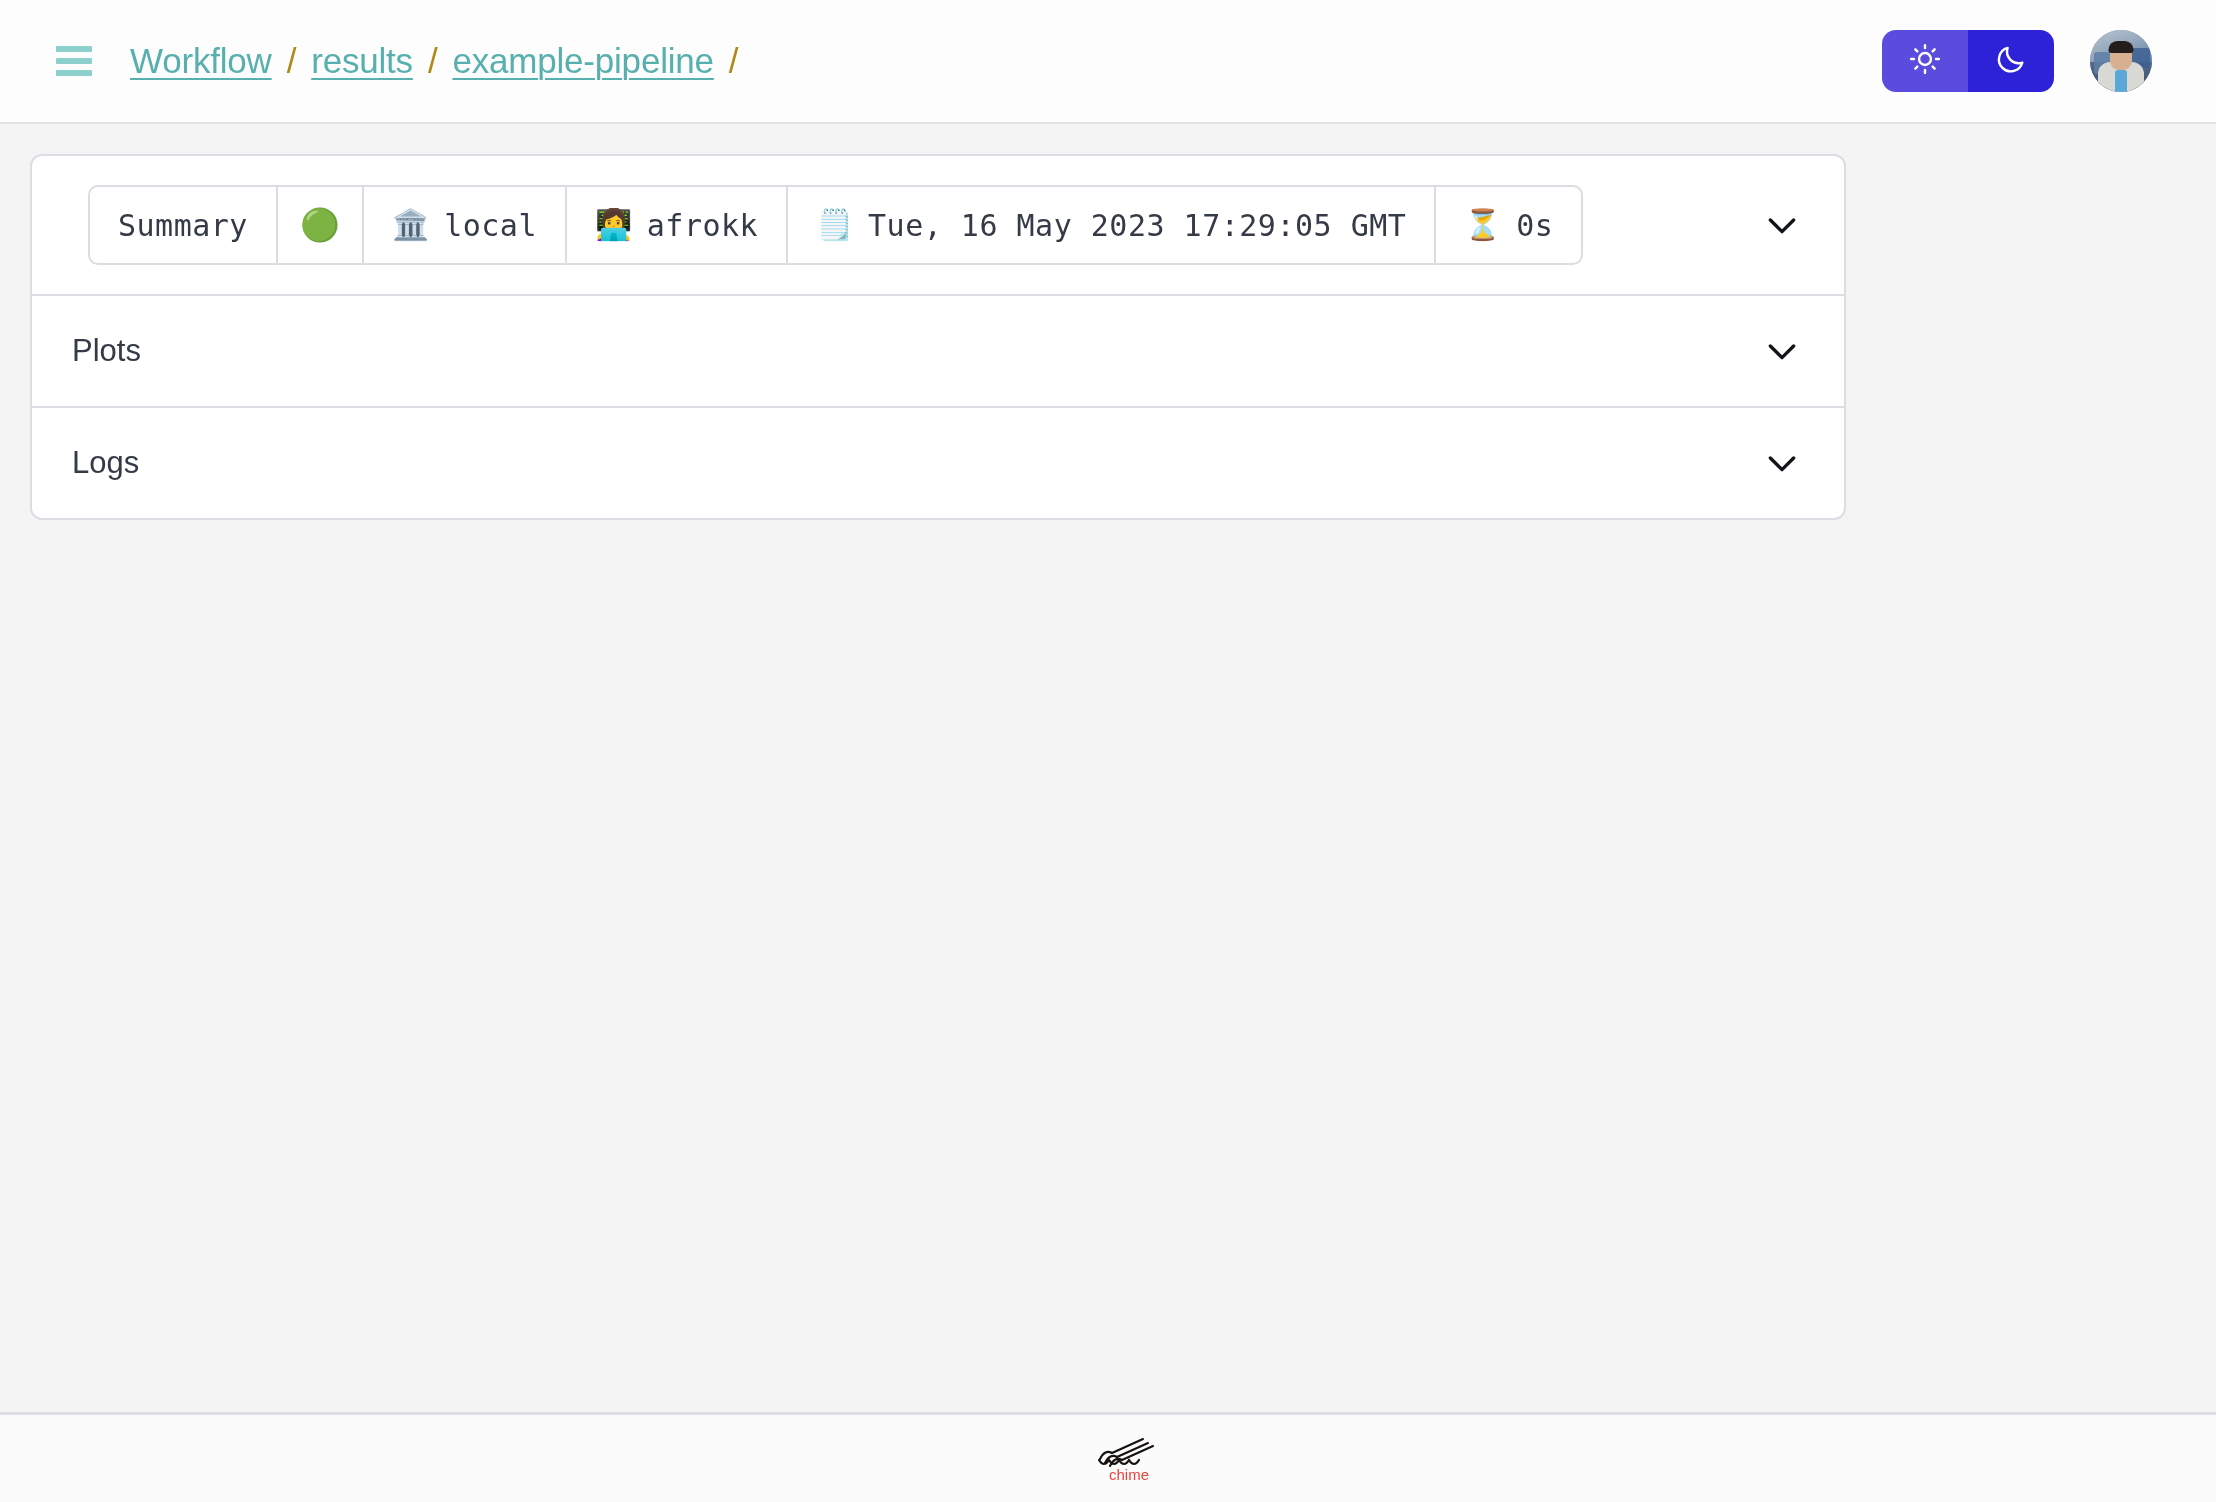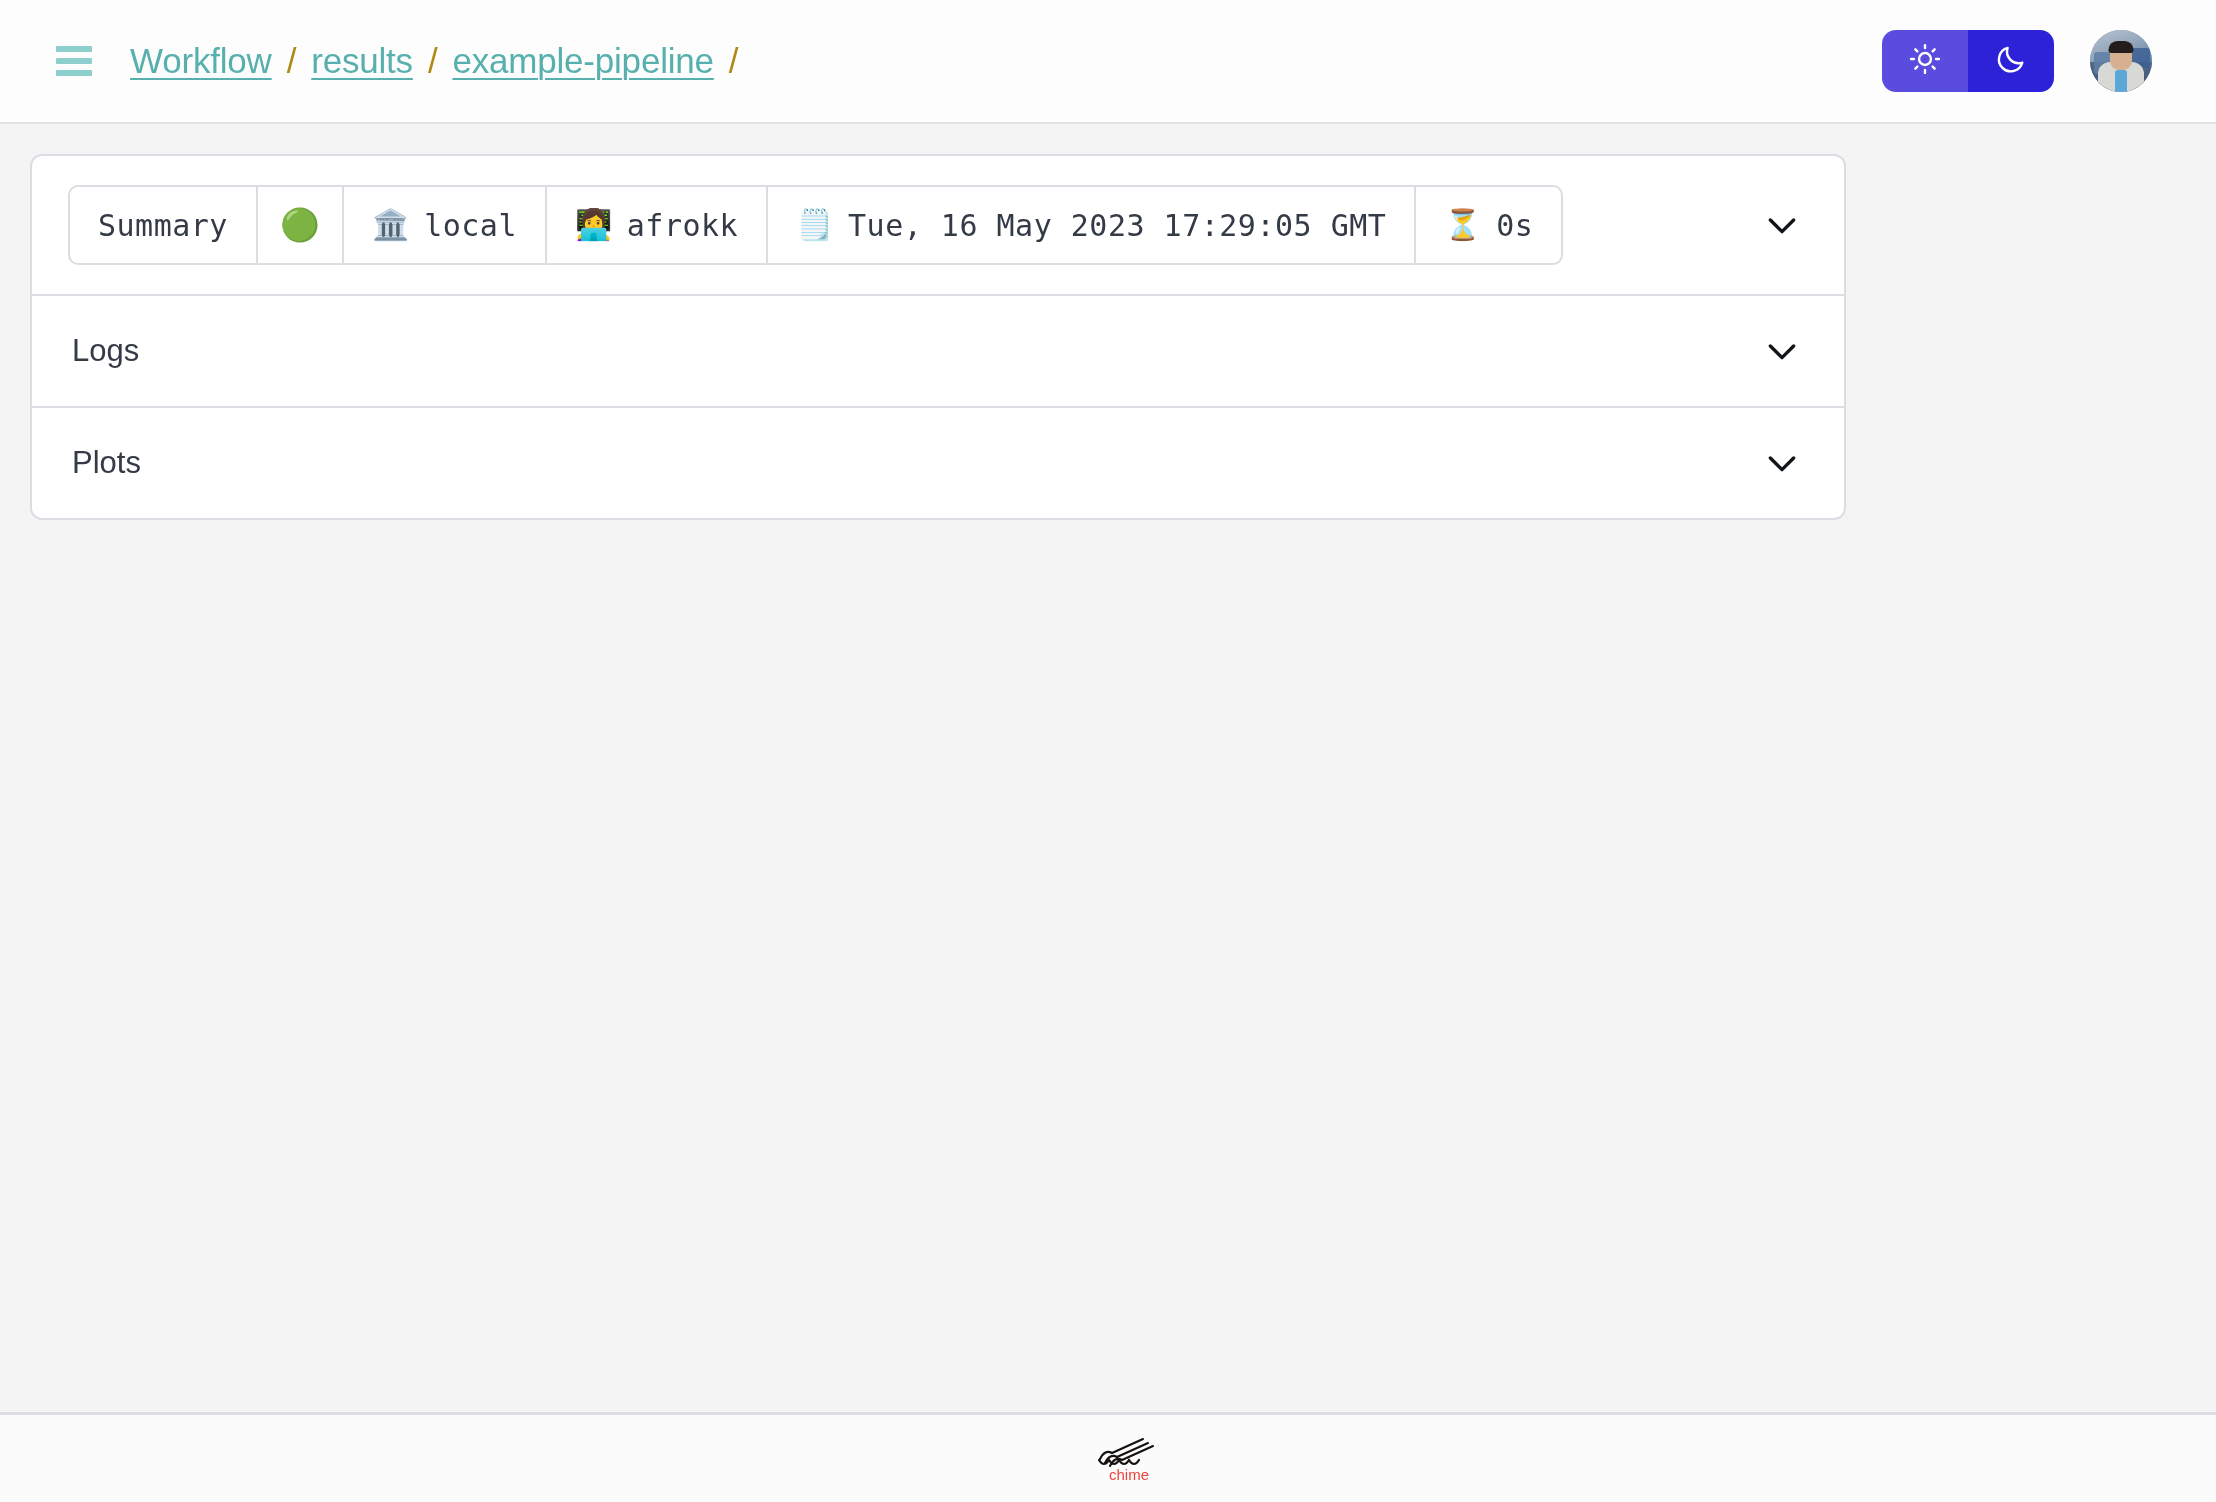--- a/index.html
+++ b/index.html
@@ -147,21 +147,21 @@
     border-top: 2px solid #dcdde2;
   }
   .acc-header {
     display: flex;
     align-items: center;
     padding: 0 40px 0 40px;
     min-height: 110px;
     cursor: pointer;
     box-sizing: border-box;
   }
-  .acc-header.summary-row { min-height: 138px; padding-left: 36px; }
+  .acc-header.summary-row { min-height: 138px; padding-left: 56px; }
   .acc-title {
     font-size: 31px;
     color: #343a46;
   }
   .chev {
     margin-left: auto;
     width: 44px;
     height: 44px;
     display: flex;
     align-items: center;
@@ -330,32 +330,32 @@
         <div class="chev">
           <svg width="40" height="40" viewBox="0 0 24 24" fill="none" stroke="#111418" stroke-width="2" stroke-linecap="round" stroke-linejoin="round">
             <polyline points="5 9 12 16 19 9"></polyline>
           </svg>
         </div>
       </div>
     </div>
 
     <div class="accordion-item">
       <div class="acc-header">
-        <span class="acc-title">Logs</span>
+        <span class="acc-title">Plots</span>
         <div class="chev">
           <svg width="40" height="40" viewBox="0 0 24 24" fill="none" stroke="#111418" stroke-width="2" stroke-linecap="round" stroke-linejoin="round">
             <polyline points="5 9 12 16 19 9"></polyline>
           </svg>
         </div>
       </div>
     </div>
 
     <div class="accordion-item">
       <div class="acc-header">
-        <span class="acc-title">Plots</span>
+        <span class="acc-title">Logs</span>
         <div class="chev">
           <svg width="40" height="40" viewBox="0 0 24 24" fill="none" stroke="#111418" stroke-width="2" stroke-linecap="round" stroke-linejoin="round">
             <polyline points="5 9 12 16 19 9"></polyline>
           </svg>
         </div>
       </div>
     </div>
 
   </div>
 </div>

